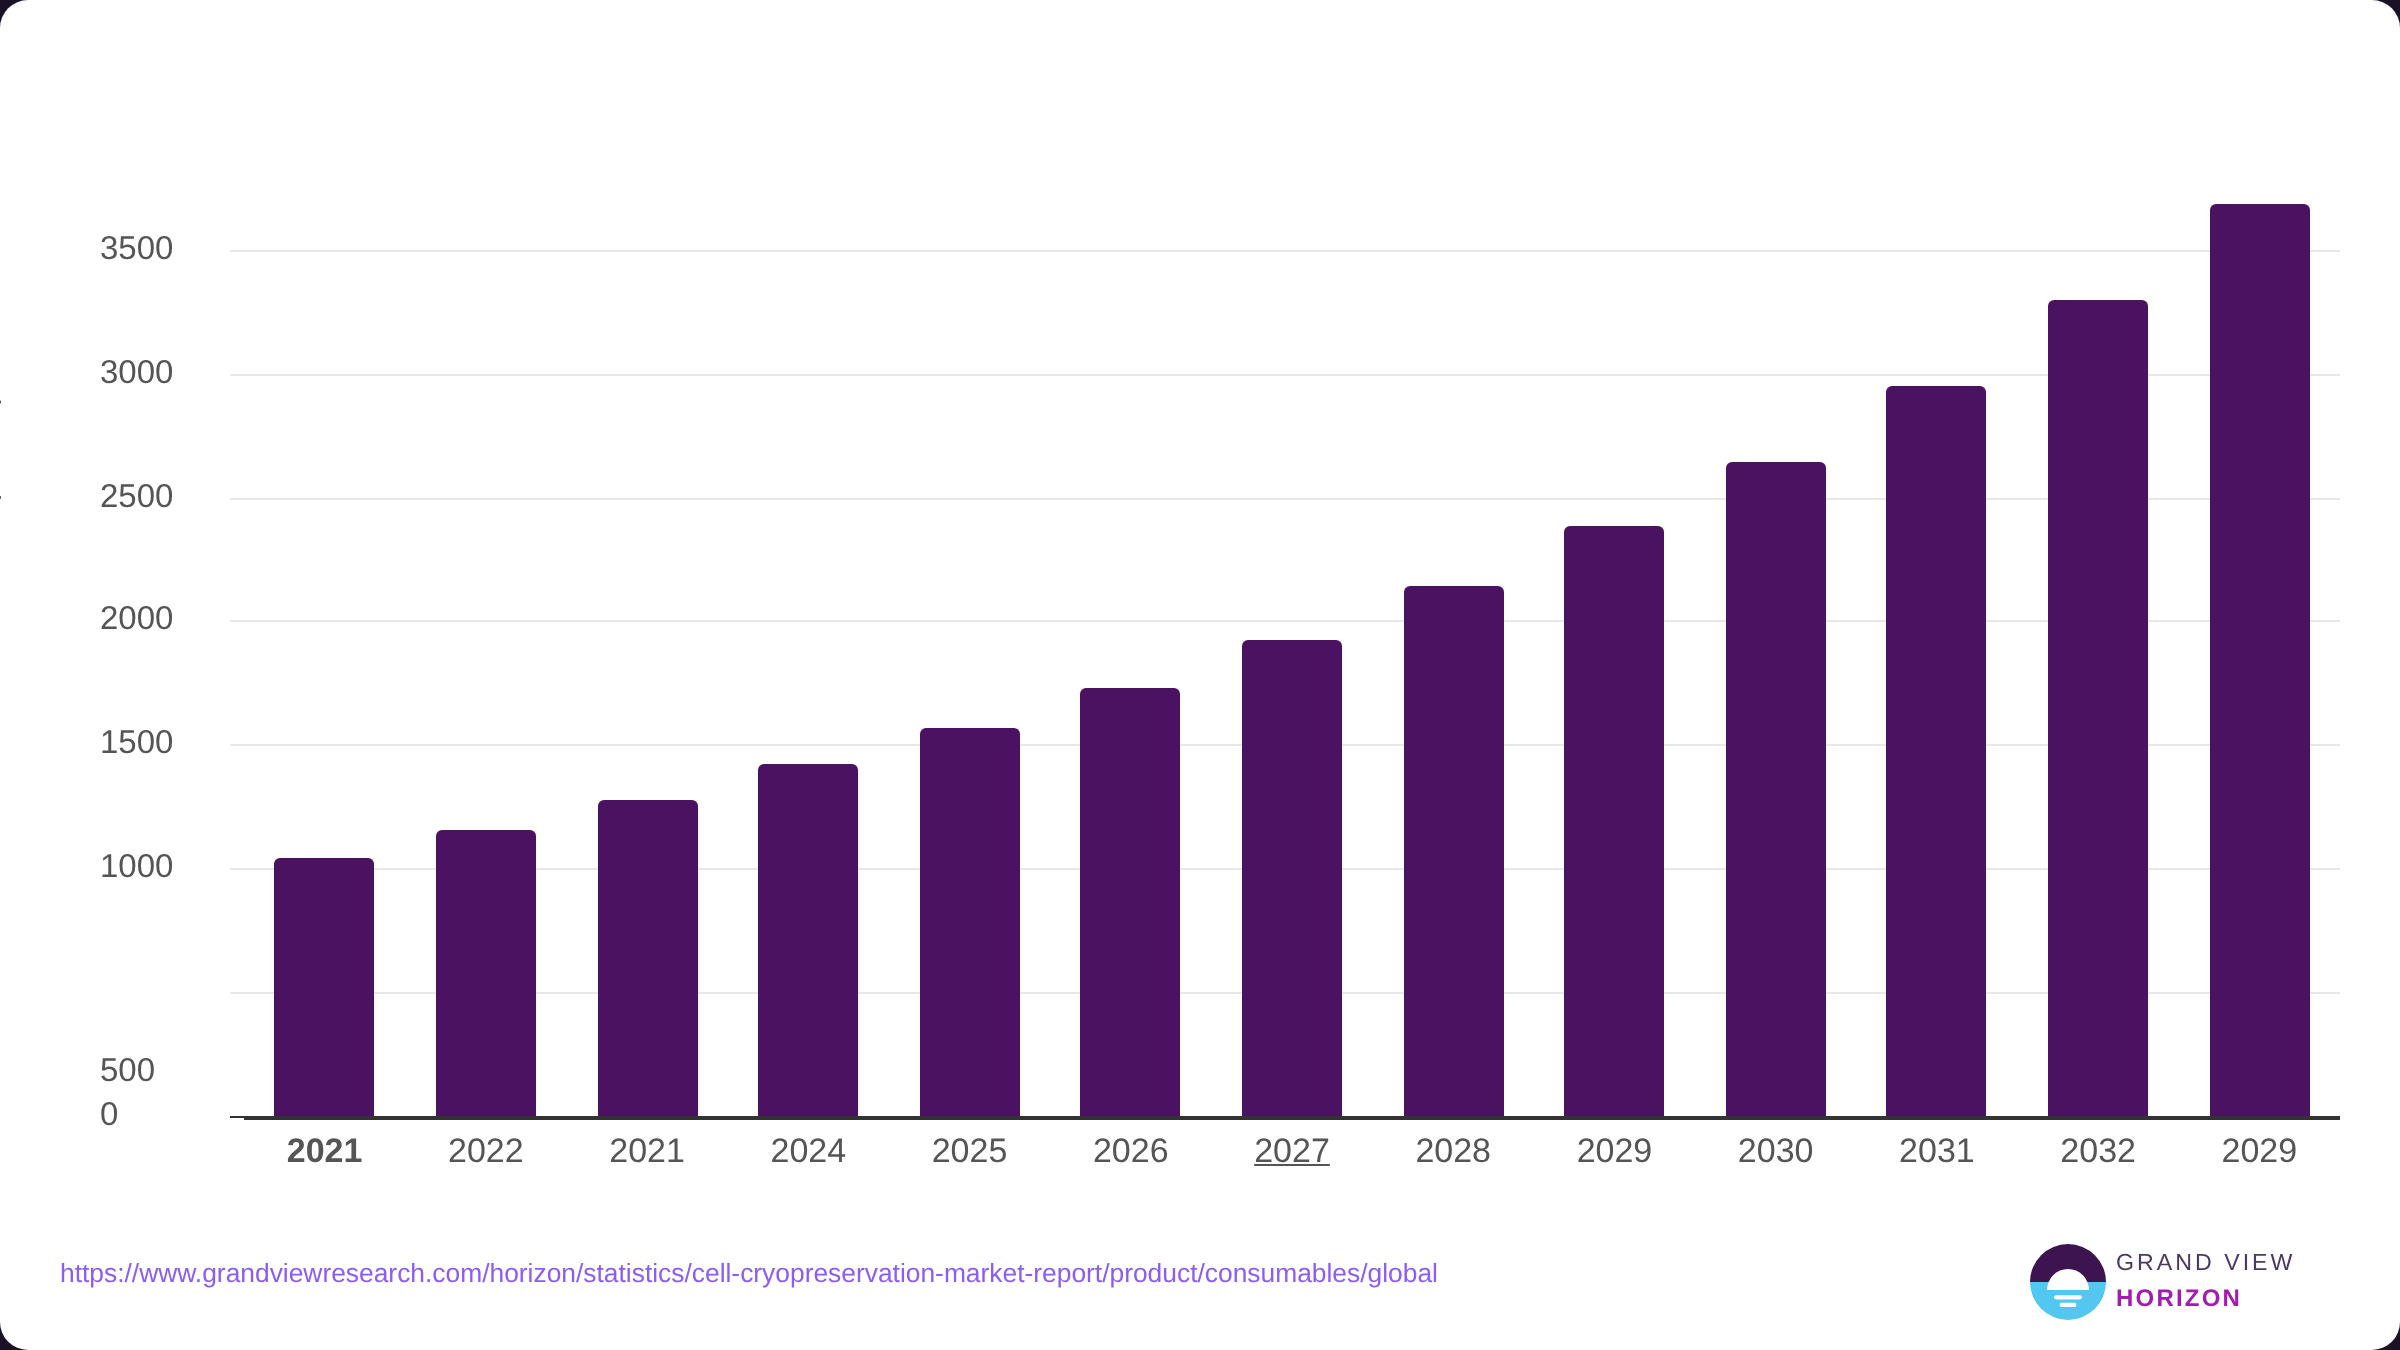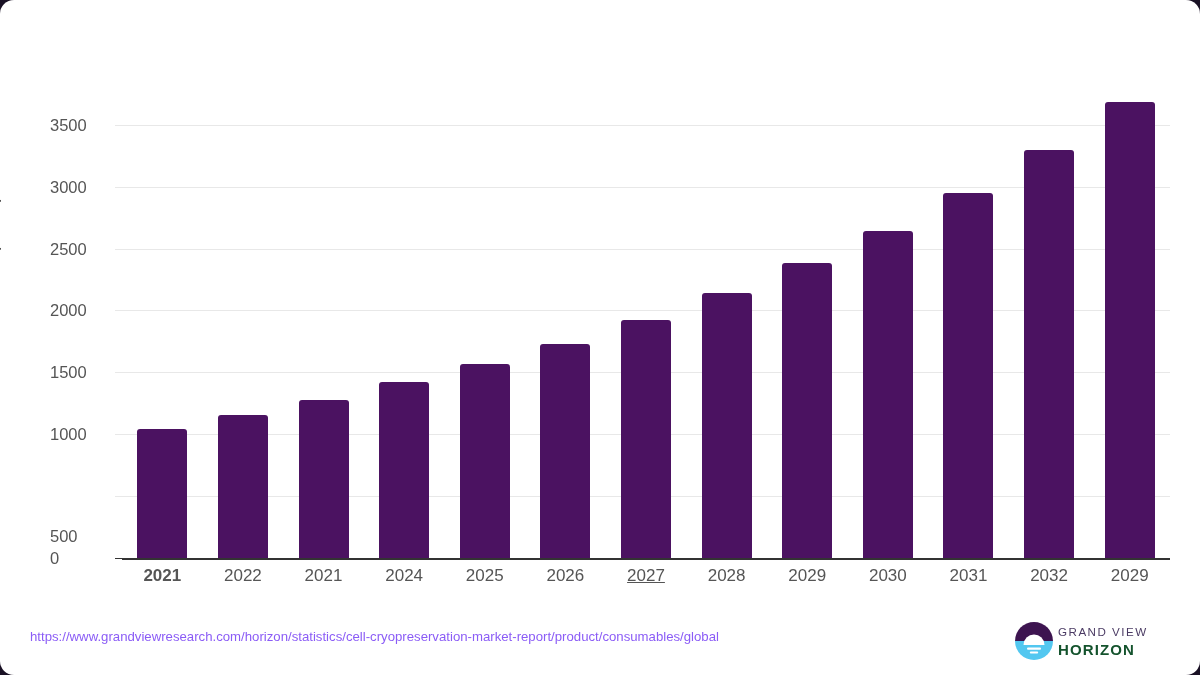--- a/index.html
+++ b/index.html
@@ -119,24 +119,24 @@
     top: 5px;
     width: 112px;
   }
   #logo-line-1 {
     font-size: 11.6px;
     letter-spacing: 1.5px;
     color: #4a3a63;
     line-height: 15px;
   }
   #logo-line-2 {
-    font-size: 15px;
+    font-size: 12px;
     font-weight: bold;
     letter-spacing: 1.1px;
-    color: #14532d;
+    color: #a21caf;
     line-height: 21px;
   }
 </style>
 </head>
 <body>
 
 <div id="chart-card">
 
 
   <div id="y-axis-title">Market Size (US$M)</div>

